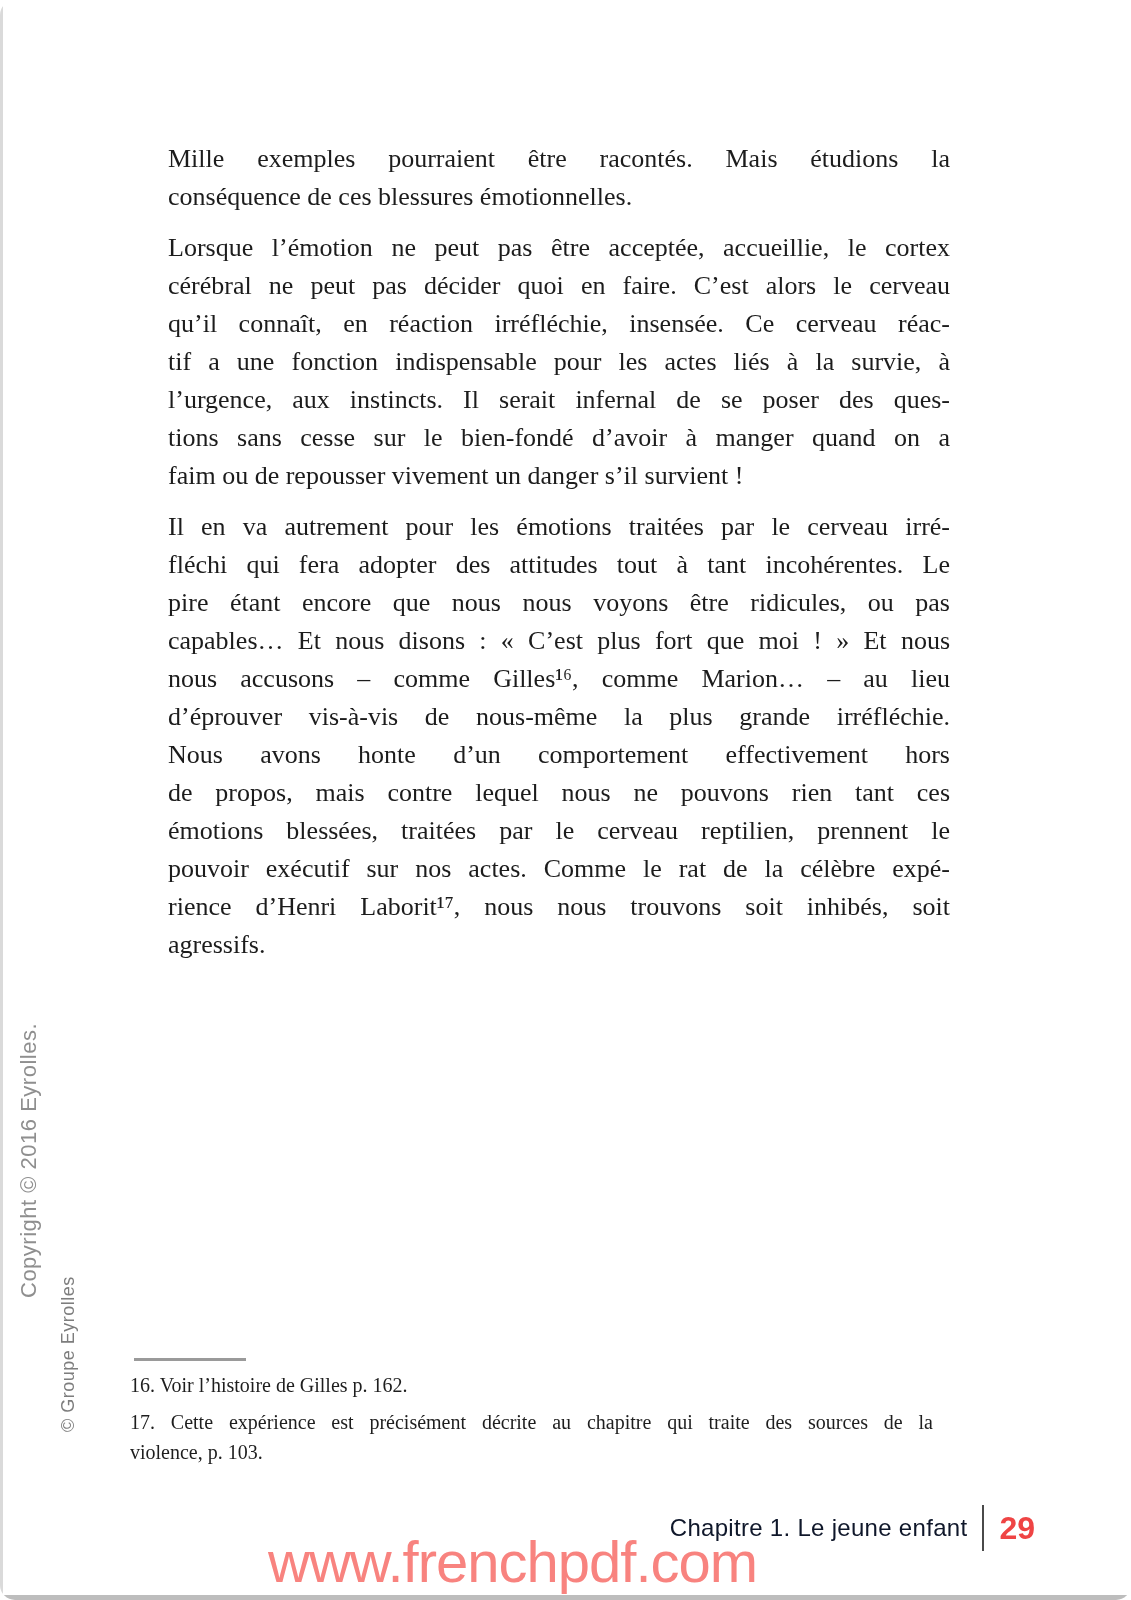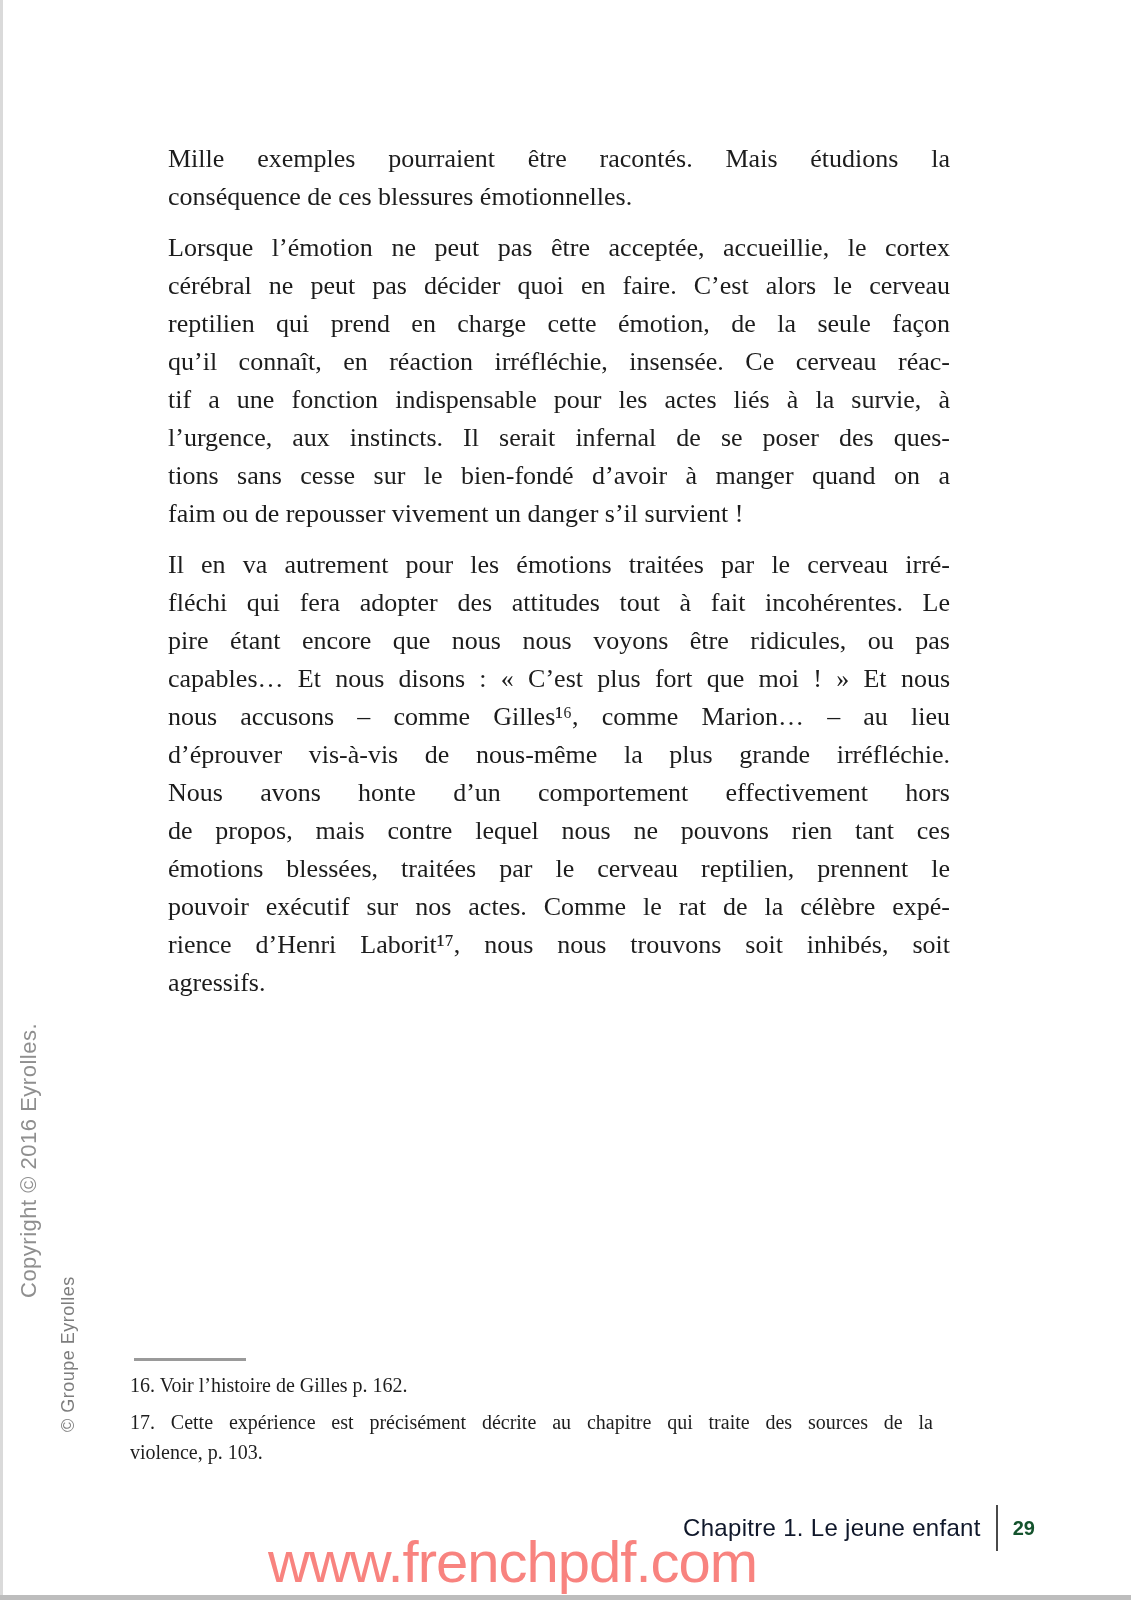--- a/index.html
+++ b/index.html
@@ -2,20 +2,21 @@
 <html><head>
 <meta charset="utf-8">
 <style>
   html,body{margin:0;padding:0;background:#ffffff;}
   .page{
     position:relative;
     width:1131px;height:1600px;
     background:#ffffff;
     overflow:hidden;
     font-family:"Liberation Serif","DejaVu Serif",serif;
+    border-radius:15px;
   }
   
   .edge-left{position:absolute;left:0;top:0;width:3px;height:1600px;background:#dadada;}
   .edge-bottom{position:absolute;left:0;top:1595px;width:1131px;height:5px;background:#bdbdbd;}
 
   
   .body-text{
     position:absolute;left:168px;top:140px;width:782px;
     font-size:26px;line-height:38px;color:#1c1c1c;
   }
@@ -40,21 +41,21 @@
   .copy-bottom{left:58px;top:1432px;font-size:18px;letter-spacing:.5px;color:#7d7d7d;}
 
   
   .footer{
     position:absolute;right:96px;top:1502px;height:52px;
     display:flex;align-items:center;gap:15px;
     font-family:"Liberation Sans","DejaVu Sans",sans-serif;
   }
   .footer-chapter{font-size:24px;color:#0f172a;letter-spacing:.3px;}
   .footer-divider{width:2px;height:46px;background:#4a4a4a;}
-  .footer-page{font-size:20px;font-weight:700;color:#14532d;}
+  .footer-page{font-size:32px;font-weight:700;color:#ef4444;}
 
   
   .watermark{
     position:absolute;left:268px;top:1528px;z-index:5;
     font-family:"Liberation Sans","DejaVu Sans",sans-serif;
     font-size:58px;letter-spacing:-1px;white-space:nowrap;
   }
 </style>
 </head>
 <body>
@@ -64,30 +65,29 @@
   <div class="edge-left"></div>
 
   <div class="body-text">
       <div class="para">
         <div class="line">Mille exemples pourraient être racontés. Mais étudions la</div>
         <div class="line last">conséquence de ces blessures émotionnelles.</div>
       </div>
       <div class="para">
         <div class="line">Lorsque l’émotion ne peut pas être acceptée, accueillie, le cortex</div>
         <div class="line">cérébral ne peut pas décider quoi en faire. C’est alors le cerveau</div>
-        <div class="line">reptilien qui prend en charge cette émotion, de la seule façon</div>
         <div class="line">qu’il connaît, en réaction irréfléchie, insensée. Ce cerveau réac-</div>
         <div class="line">tif a une fonction indispensable pour les actes liés à la survie, à</div>
         <div class="line">l’urgence, aux instincts. Il serait infernal de se poser des ques-</div>
         <div class="line">tions sans cesse sur le bien-fondé d’avoir à manger quand on a</div>
         <div class="line last">faim ou de repousser vivement un danger s’il survient !</div>
       </div>
       <div class="para">
         <div class="line">Il en va autrement pour les émotions traitées par le cerveau irré-</div>
-        <div class="line">fléchi qui fera adopter des attitudes tout à fait incohérentes. Le</div>
+        <div class="line">fléchi qui fera adopter des attitudes tout à tant incohérentes. Le</div>
         <div class="line">pire étant encore que nous nous voyons être ridicules, ou pas</div>
         <div class="line">capables… Et nous disons : « C’est plus fort que moi ! » Et nous</div>
         <div class="line">nous accusons – comme Gilles¹⁶, comme Marion… – au lieu</div>
         <div class="line">d’éprouver vis-à-vis de nous-même la plus grande irréfléchie.</div>
         <div class="line">Nous avons honte d’un comportement effectivement hors</div>
         <div class="line">de propos, mais contre lequel nous ne pouvons rien tant ces</div>
         <div class="line">émotions blessées, traitées par le cerveau reptilien, prennent le</div>
         <div class="line">pouvoir exécutif sur nos actes. Comme le rat de la célèbre expé-</div>
         <div class="line">rience d’Henri Laborit¹⁷, nous nous trouvons soit inhibés, soit</div>
         <div class="line last">agressifs.</div>

